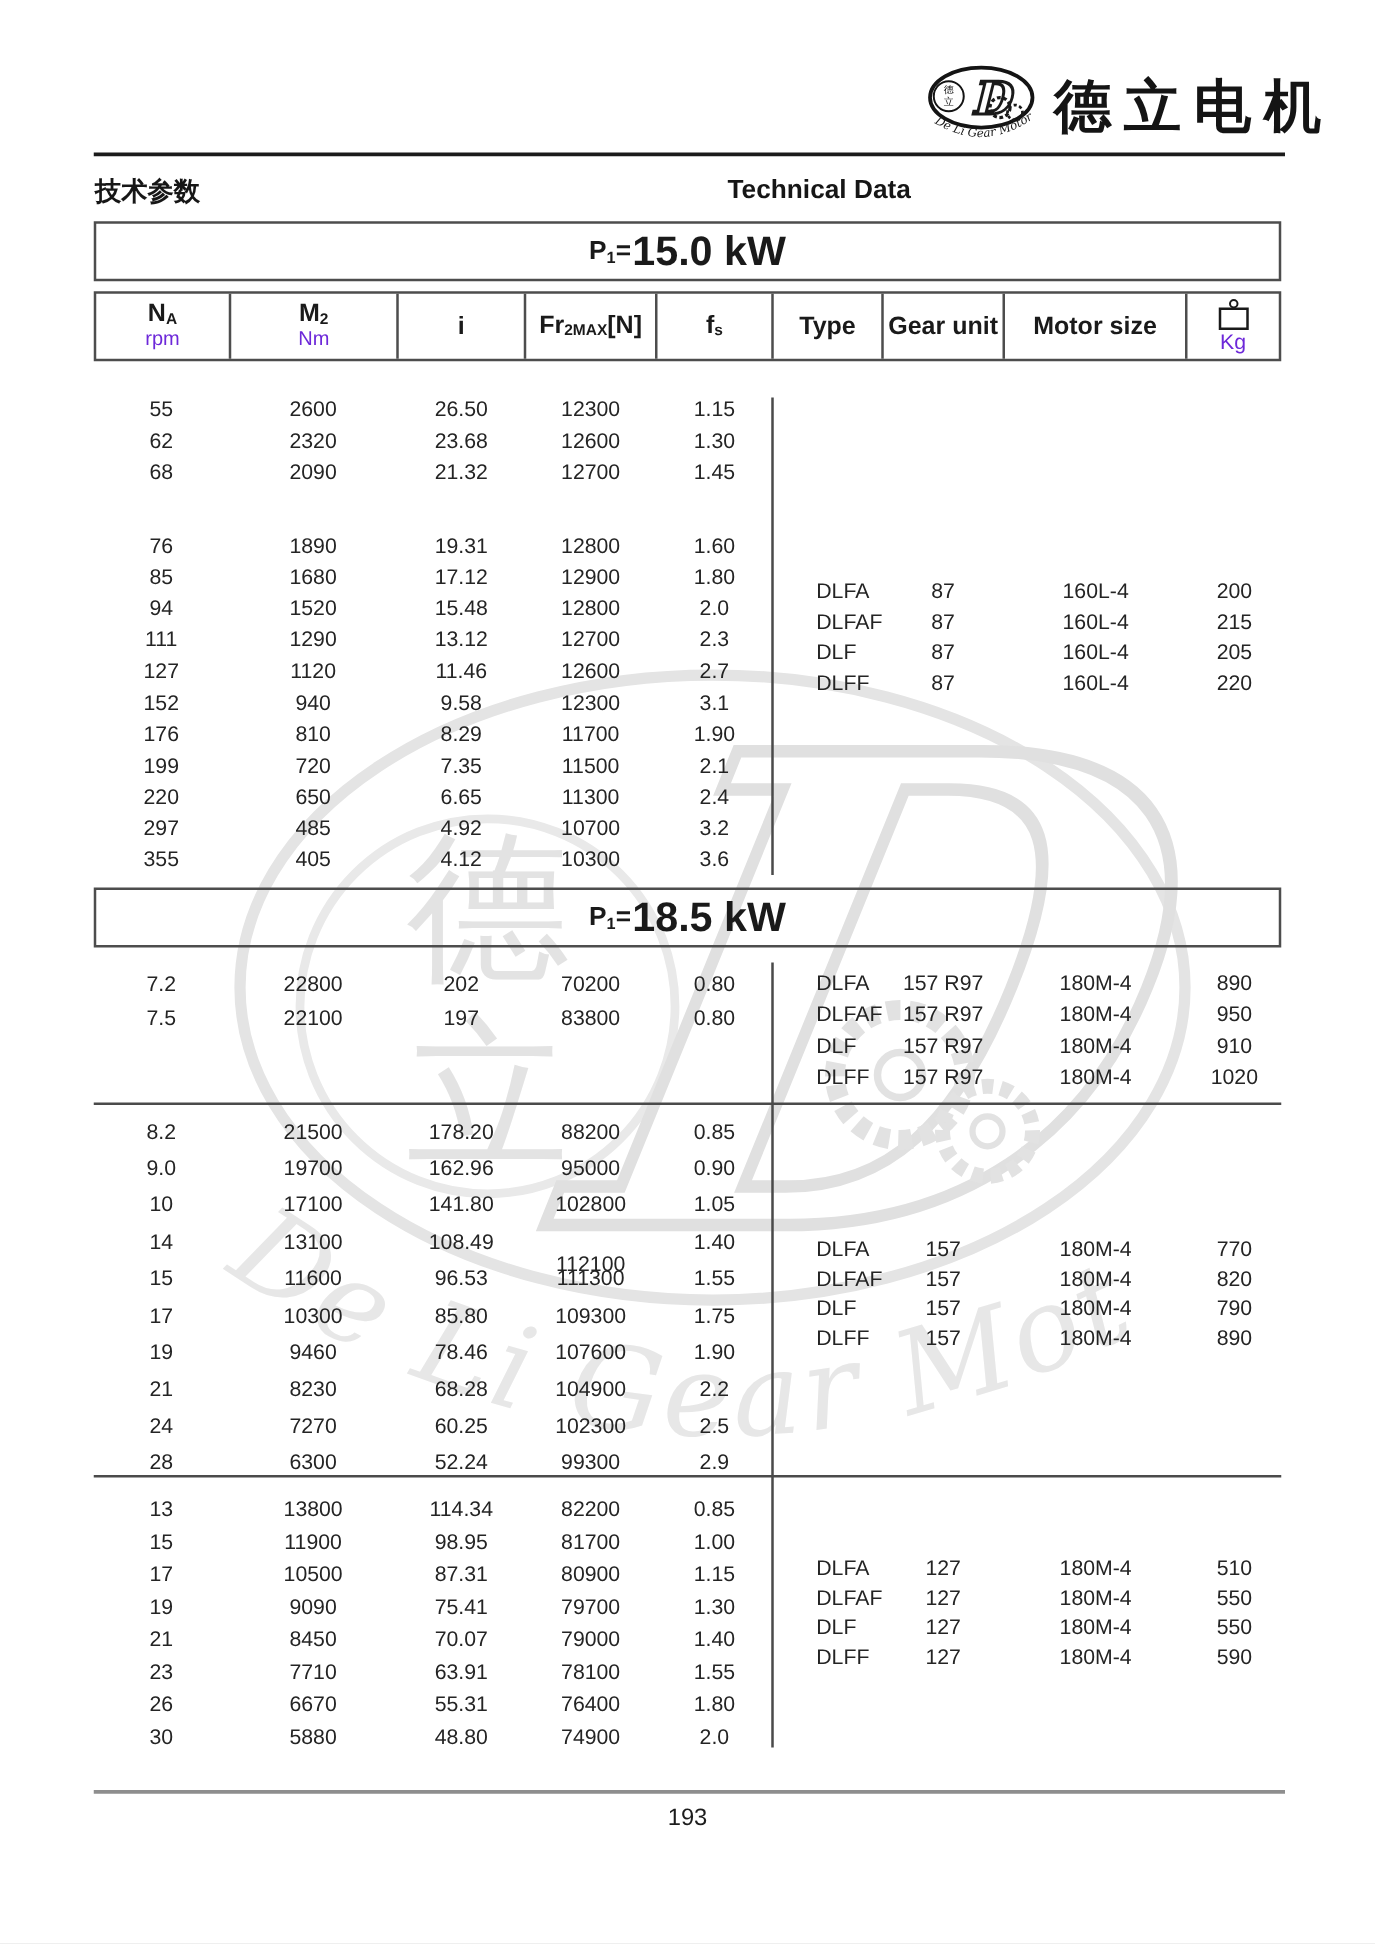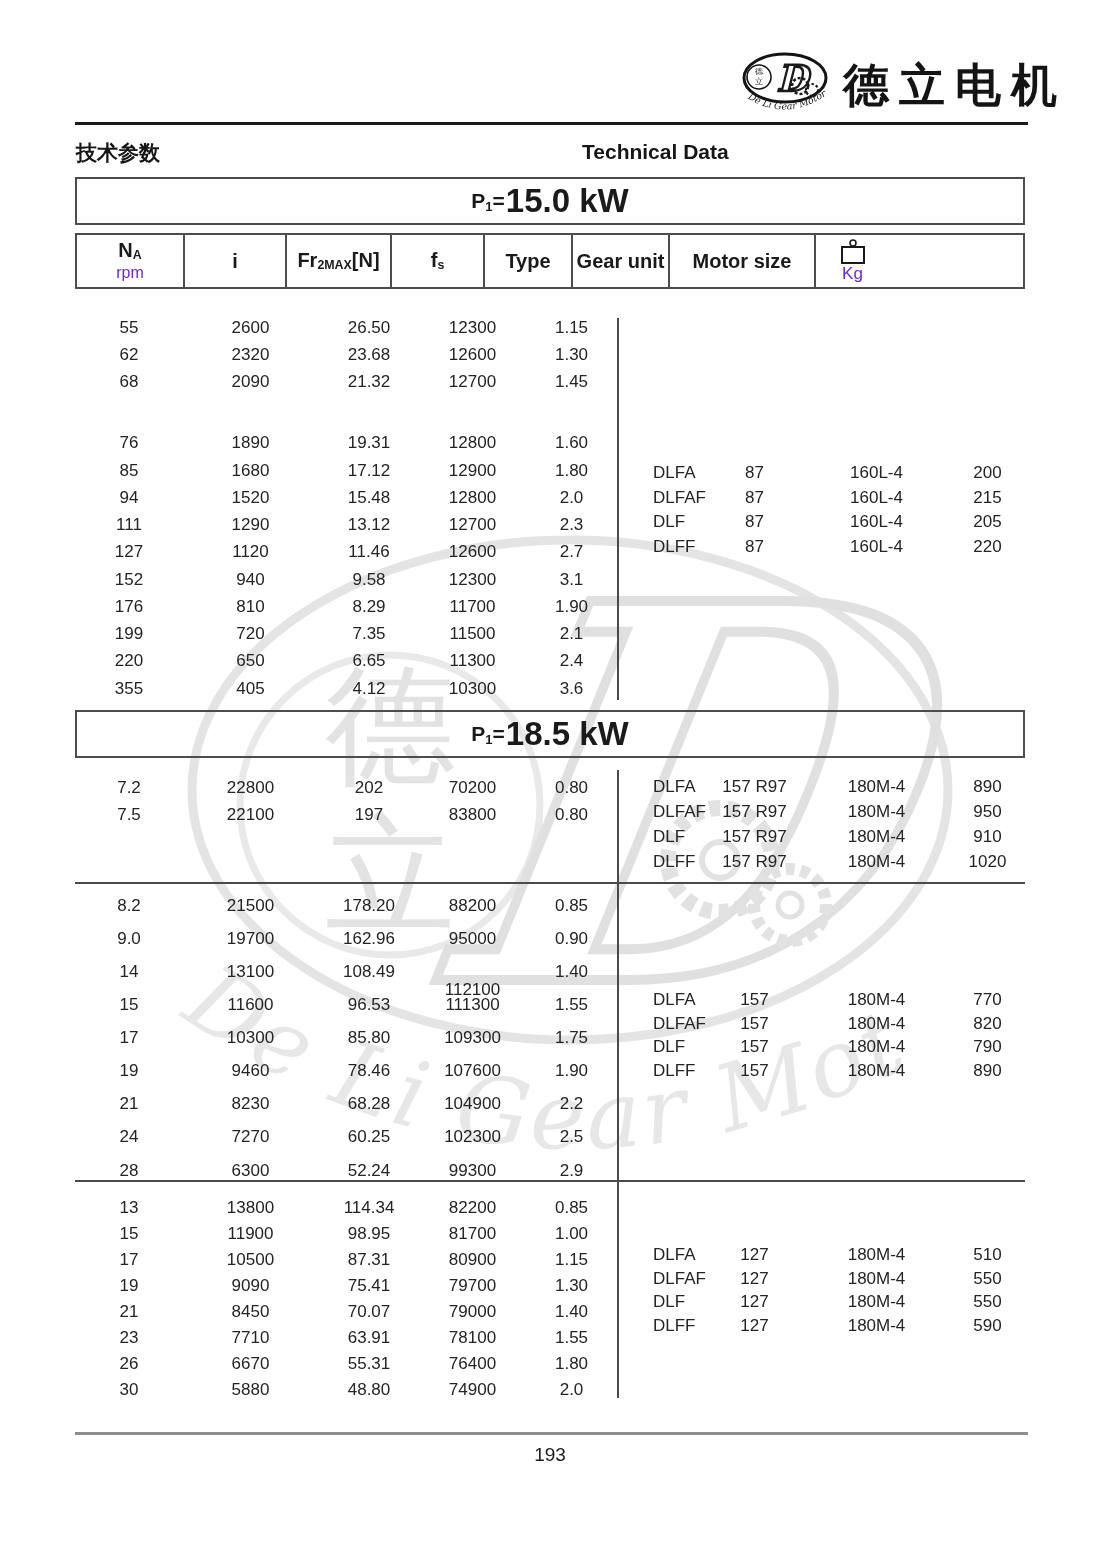--- a/index.html
+++ b/index.html
@@ -99,20 +99,24 @@
   <div class="power-box" style="top:177px;">
     <span class="p-small"><span>P</span><span class="p-sub">1</span><span>=</span></span>
       <span class="p-big">15.0 kW</span>
   </div>
 
   <div class="thead">
     <div class="th" style="width:106px">
       <div class="th-main"><span>N</span><span class="sub">A</span></div>
       <div class="th-unit">rpm</div>
     </div>
+    <div class="th" style="width:132px">
+      <div class="th-main"><span>M</span><span class="sub">2</span></div>
+      <div class="th-unit">Nm</div>
+    </div>
     <div class="th" style="width:100px">
       <div class="th-main">i</div>
     </div>
     <div class="th" style="width:103px">
       <div class="th-main"><span>Fr</span><span class="sub">2MAX</span><span>[N]</span></div>
     </div>
     <div class="th" style="width:91px">
       <div class="th-main"><span>f</span><span class="sub">s</span></div>
     </div>
     <div class="th" style="width:86px">
@@ -212,20 +216,27 @@
         <div class="tcell" style="width: 93px;">2.1</div>
       </div>
       <div class="trow" style="height: 25px;">
         <div class="tcell" style="width: 108px;">220</div>
         <div class="tcell" style="width: 135px;">650</div>
         <div class="tcell" style="width: 102px;">6.65</div>
         <div class="tcell" style="width: 105px;">11300</div>
         <div class="tcell" style="width: 93px;">2.4</div>
       </div>
       <div class="trow" style="height: 25px;">
+        <div class="tcell" style="width: 108px;">297</div>
+        <div class="tcell" style="width: 135px;">485</div>
+        <div class="tcell" style="width: 102px;">4.92</div>
+        <div class="tcell" style="width: 105px;">10700</div>
+        <div class="tcell" style="width: 93px;">3.2</div>
+      </div>
+      <div class="trow" style="height: 25px;">
         <div class="tcell" style="width: 108px;">355</div>
         <div class="tcell" style="width: 135px;">405</div>
         <div class="tcell" style="width: 102px;">4.12</div>
         <div class="tcell" style="width: 105px;">10300</div>
         <div class="tcell" style="width: 93px;">3.6</div>
       </div>
     </div>
   <div class="rows" style="left:618px;top:461px;width:407px;height:98px;">
       <div class="trow" style="height: 24px;">
         <div class="tcell left" style="width: 88px;">DLFA</div>
@@ -313,20 +324,27 @@
         <div class="tcell" style="width: 93px;">0.85</div>
       </div>
       <div class="trow" style="height: 25px;">
         <div class="tcell" style="width: 108px;">9.0</div>
         <div class="tcell" style="width: 135px;">19700</div>
         <div class="tcell" style="width: 102px;">162.96</div>
         <div class="tcell" style="width: 105px;">95000</div>
         <div class="tcell" style="width: 93px;">0.90</div>
       </div>
       <div class="trow" style="height: 25px;">
+        <div class="tcell" style="width: 108px;">10</div>
+        <div class="tcell" style="width: 135px;">17100</div>
+        <div class="tcell" style="width: 102px;">141.80</div>
+        <div class="tcell" style="width: 105px;">102800</div>
+        <div class="tcell" style="width: 93px;">1.05</div>
+      </div>
+      <div class="trow" style="height: 25px;">
         <div class="tcell" style="width: 108px;">14</div>
         <div class="tcell" style="width: 135px;">13100</div>
         <div class="tcell" style="width: 102px;">108.49</div>
         <div class="tcell" style="width: 105px; margin-top: 36px;">112100</div>
         <div class="tcell" style="width: 93px;">1.40</div>
       </div>
       <div class="trow" style="height: 25px;">
         <div class="tcell" style="width: 108px;">15</div>
         <div class="tcell" style="width: 135px;">11600</div>
         <div class="tcell" style="width: 102px;">96.53</div>

